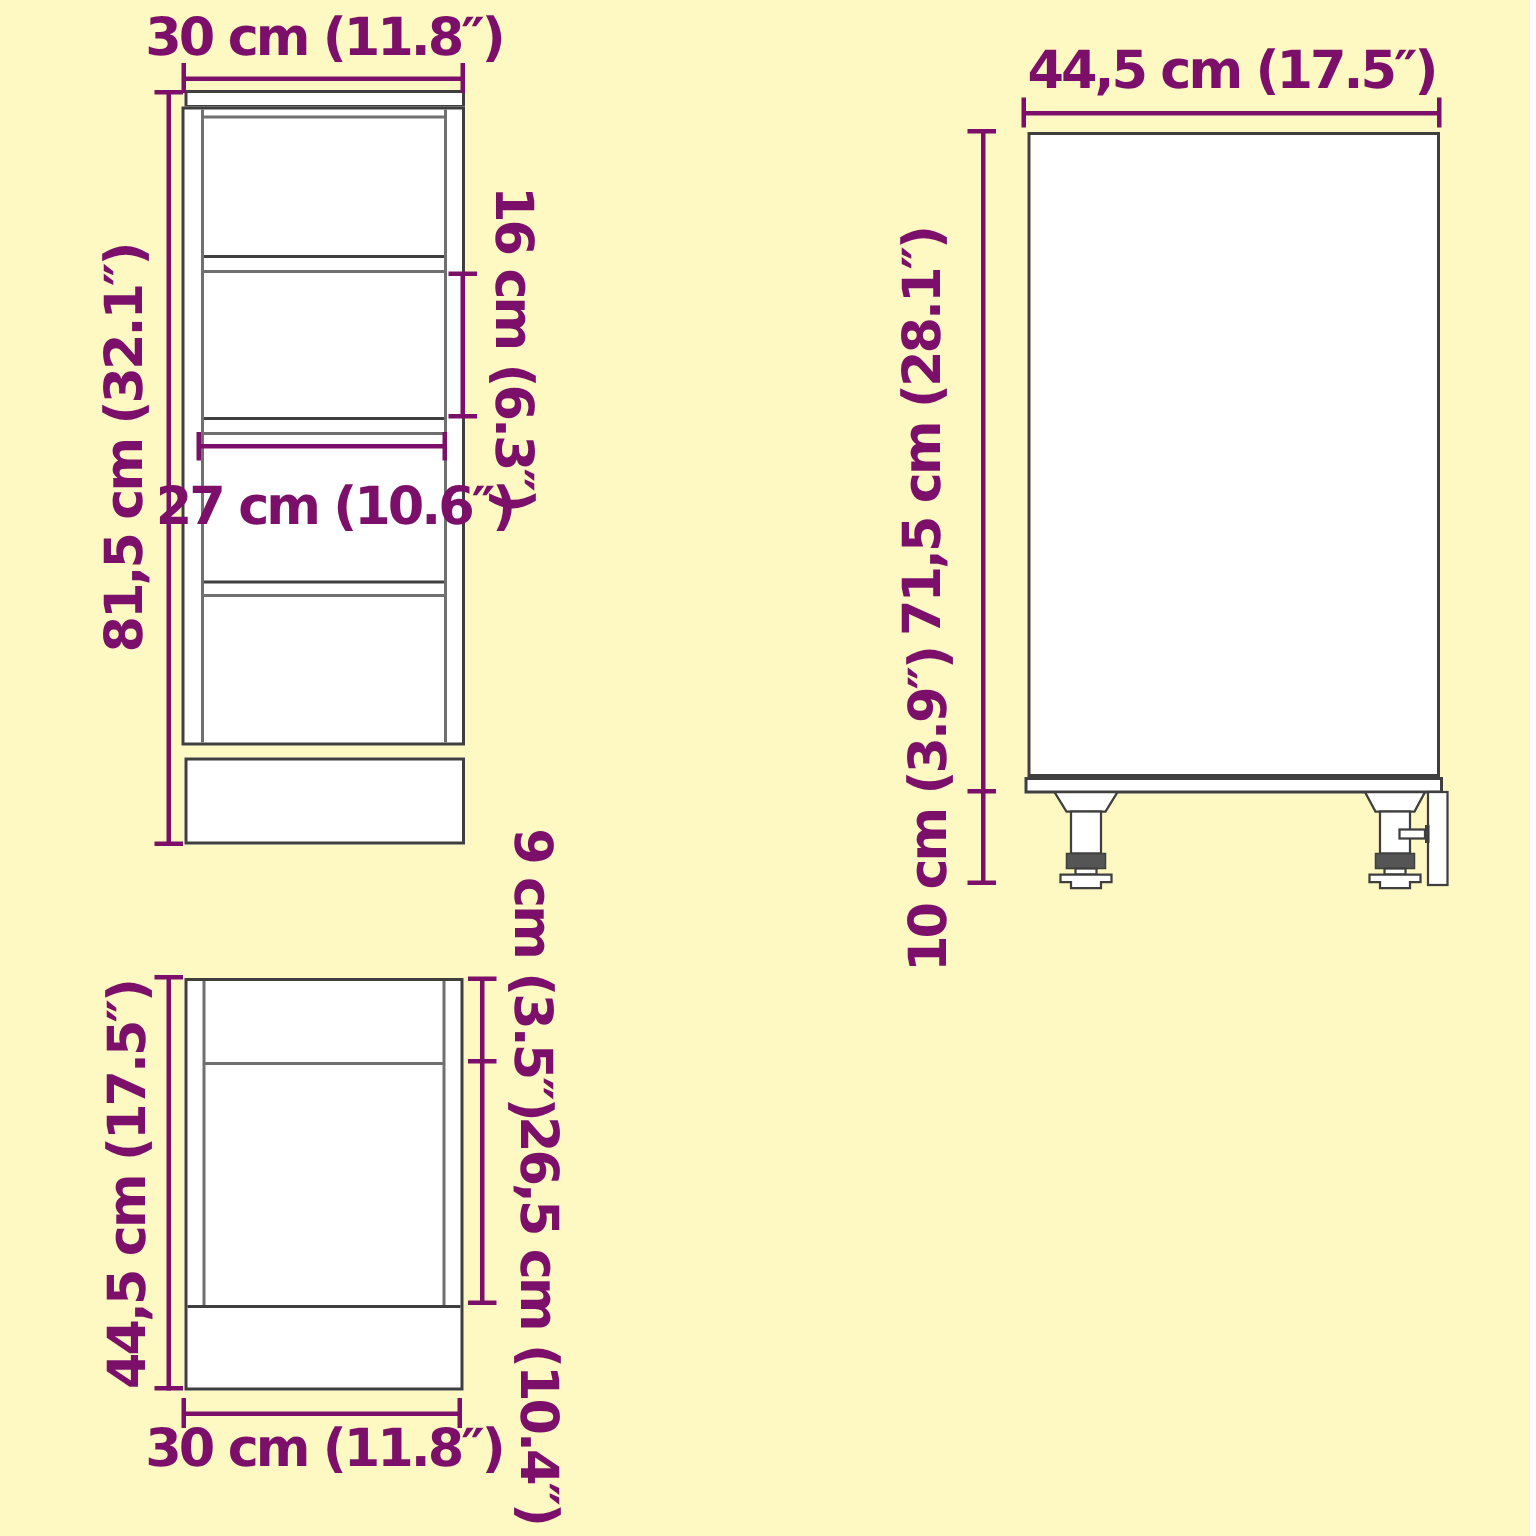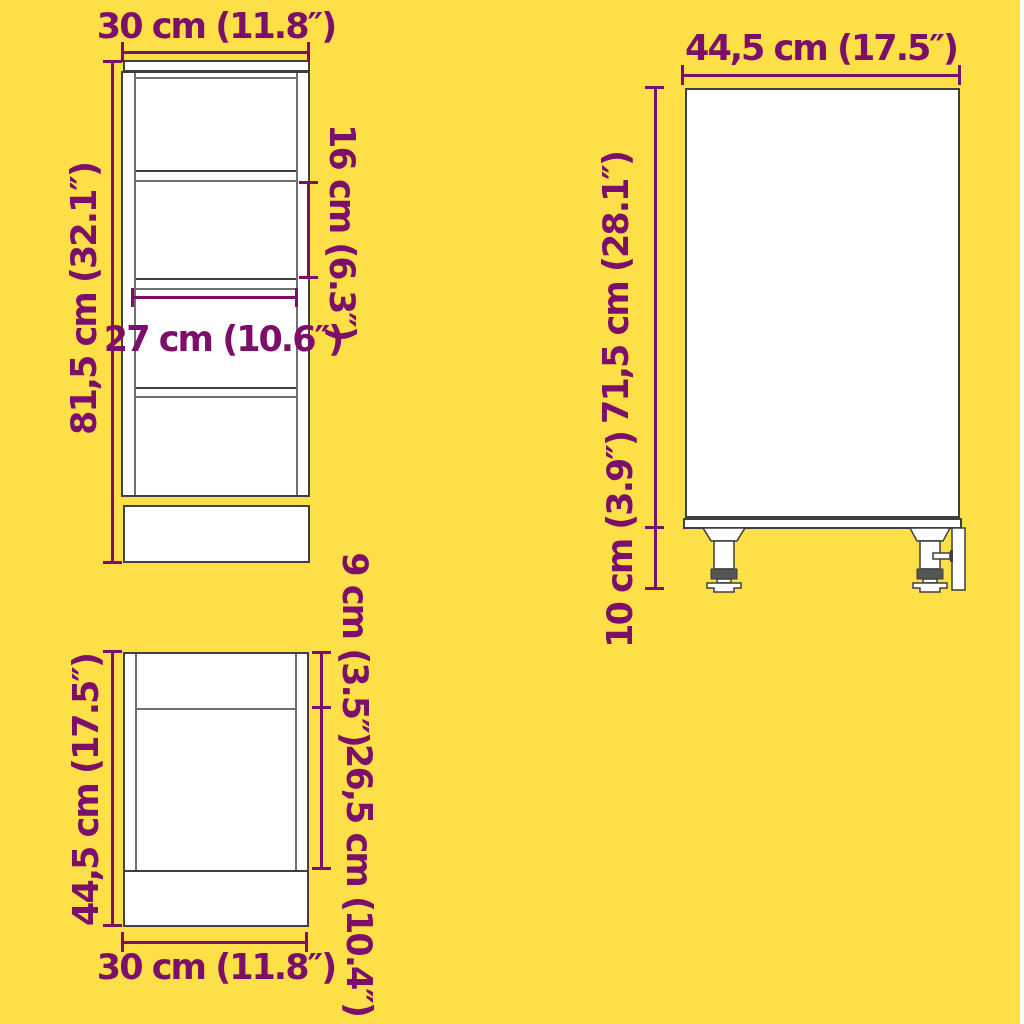--- a/index.html
+++ b/index.html
@@ -1,17 +1,17 @@
 <!DOCTYPE html>
 <html><head>
 <meta charset="utf-8">
 <style>
   html,body{margin:0;padding:0;background:#ffffff;}
   #stage{
-    position:relative;width:1020px;height:1024px;background:#fde047;overflow:hidden;
+    position:relative;width:1020px;height:1024px;background:#fef9c3;overflow:hidden;
     font-family:"DejaVu Sans",sans-serif;
   }
   .box{position:absolute;background:#ffffff;border:2px solid #3f3f3f;box-sizing:border-box;}
   .line{position:absolute;background:#3f3f3f;}
   .thin{position:absolute;background:#707070;}
   .dim{position:absolute;background:#7c0f6a;}
   .lbl{
     position:absolute;color:#7c0f6a;font-weight:700;font-size:35px;
     letter-spacing:-2px;white-space:nowrap;line-height:1;
     transform:translate(-50%,-50%);

